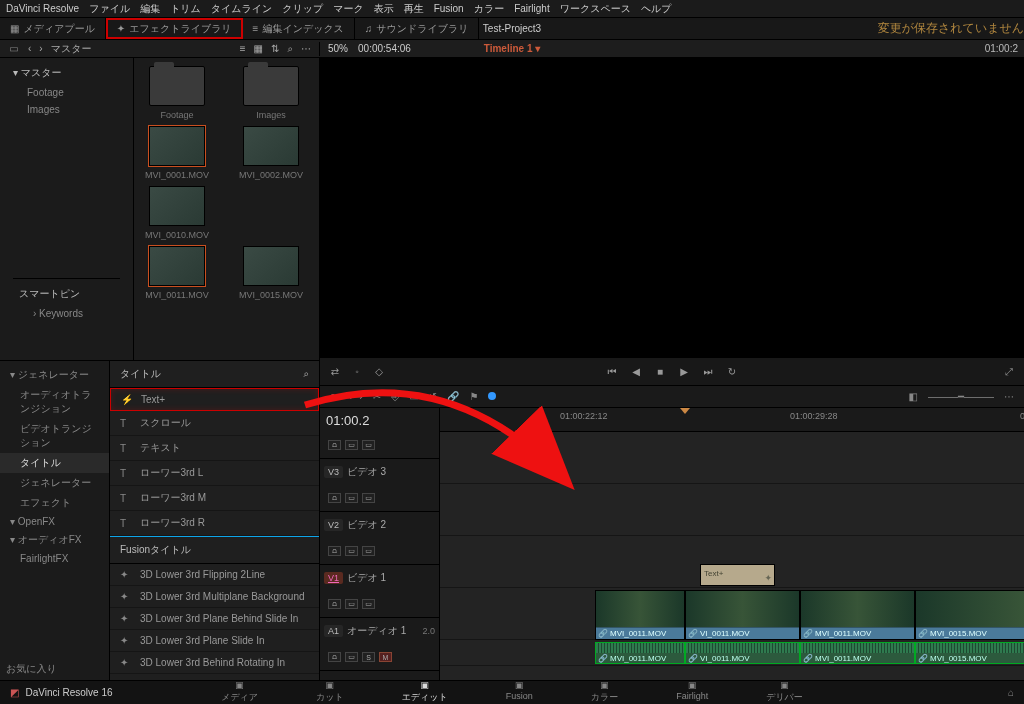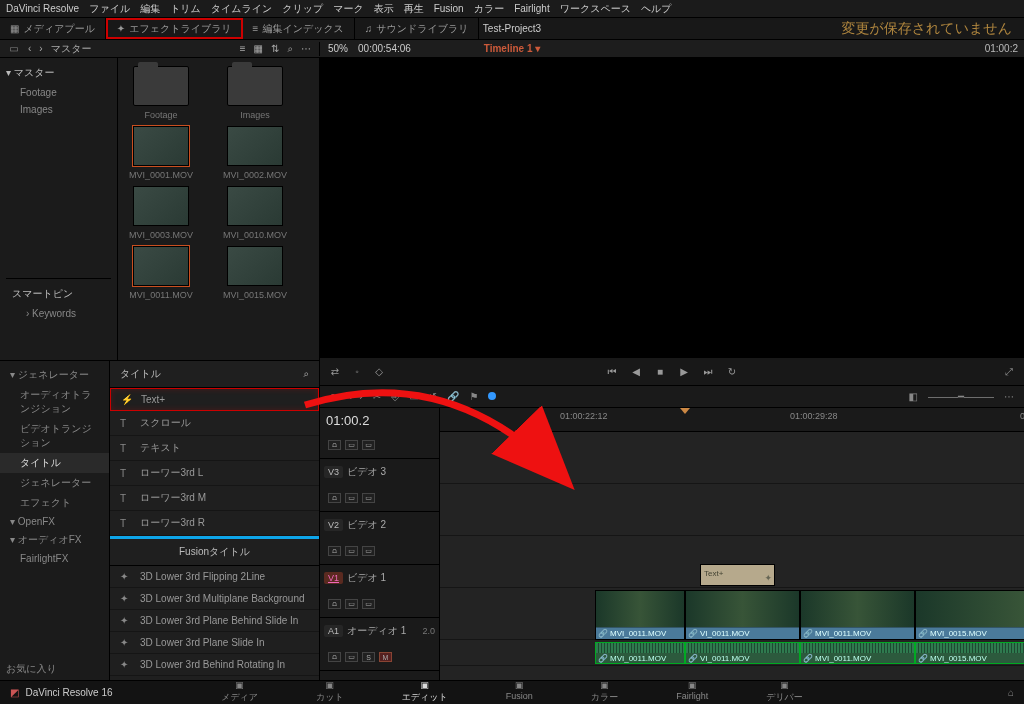--- a/index.html
+++ b/index.html
@@ -3,34 +3,34 @@
 <meta charset="utf-8">
 <style>
   * { margin: 0; padding: 0; box-sizing: border-box; user-select: none; font-family: "Hiragino Sans", "Meiryo", sans-serif; }
   body { background: #101010; color: #aaa; font-size: 10px; overflow: hidden; width: 1024px; height: 704px; position: relative; }
   .topbar { display:flex; align-items:center; height:18px; background:#1b1b1b; border-bottom:1px solid #000; padding:0 6px; gap:10px; font-size:10px; color:#ccc;}
   .topbar span{cursor:default;}
   .ribbon { display:flex; align-items:center; height:22px; background:#181818; border-bottom:1px solid #000; position:relative;}
   .ribbon .tab { display:flex; align-items:center; gap:4px; padding:0 10px; height:100%; border-right:1px solid #000; color:#999; font-size:10px;}
   .ribbon .tab.highlight{ border:1px solid #c00; box-shadow: inset 0 0 0 1px #c00;}
   .ribbon .center{ position:absolute; left:50%; transform:translateX(-50%); color:#ccc;}
-  .ribbon .right{ margin-left:auto; color:#b0863e; font-size:14px; padding-right:12px;}
+  .ribbon .right{ margin-left:auto; color:#b0863e; font-size:12px; }
   .rowbar{ display:flex; align-items:center; height:18px; background:#1d1d1d; border-bottom:1px solid #000; font-size:10px;}
   .rowbar .left{display:flex; align-items:center; gap:8px; padding:0 8px; width:320px; border-right:1px solid #000;}
   .rowbar .mid{display:flex;align-items:center;gap:10px;padding:0 8px;color:#ccc;}
   .rowbar .tname{position:absolute;left:50%;transform:translateX(-50%);color:#cc5a3a;font-weight:bold;}
   .rowbar .far{margin-left:auto;padding-right:6px;color:#bbb;}
   .icon-btn{width:12px;height:12px;display:inline-flex;align-items:center;justify-content:center;color:#888;}
   
   .main{display:flex;height:calc(100% - 18px - 22px - 18px - 24px);}
   .leftcol{width:320px;display:flex;flex-direction:column;border-right:1px solid #000;background:#1b1b1b;}
   .rightcol{flex:1;display:flex;flex-direction:column;}
   
   .pool{display:flex;flex:1;min-height:0;}
-  .pool-tree{width:118px;background:#1b1b1b;border-right:1px solid #000;padding:4px 6px;}
+  .pool-tree{width:134px;background:#1b1b1b;border-right:1px solid #000;padding:4px 13px;}
   .pool-tree .hdr{color:#bbb;margin:4px 0;}
   .pool-tree .item{color:#888;padding:3px 4px 3px 14px;font-size:10px;}
   .pool-grid{flex:1;overflow:auto;padding:8px;}
   .prow{display:flex;gap:24px;margin-bottom:6px;}
   .thumb{display:flex;flex-direction:column;align-items:center;width:70px;}
   .thumb .box{width:56px;height:40px;background:linear-gradient(135deg,#3a4a44,#2a3a34);border:1px solid #000;position:relative;}
   .thumb.folder .box{background:#3a3a3a;border-radius:2px;position:relative;}
   .thumb.folder .box::before{content:"";position:absolute;top:-5px;left:4px;width:20px;height:6px;background:#3a3a3a;border-radius:2px 2px 0 0;}
   .thumb .lbl{color:#777;font-size:9px;margin-top:4px;text-align:center;}
   .thumb.sel .box{outline:1px solid #c94f20;}
@@ -185,24 +185,20 @@
               <div class="lbl">MVI_0001.MOV</div>
             </div>
             <div class="thumb  ">
               <div class="box"></div>
               <div class="lbl">MVI_0002.MOV</div>
             </div>
           </div>
           <div class="prow">
             <div class="thumb  ">
               <div class="box"></div>
-              <div class="lbl">MVI_0003.MOV</div>
-            </div>
-            <div class="thumb  ">
-              <div class="box"></div>
               <div class="lbl">MVI_0010.MOV</div>
             </div>
           </div>
           <div class="prow">
             <div class="thumb  sel">
               <div class="box"></div>
               <div class="lbl">MVI_0011.MOV</div>
             </div>
             <div class="thumb  ">
               <div class="box"></div>
@@ -249,21 +245,21 @@
             </div>
             <div class="fxrow ">
               <span class="ico">T</span>
               <span>ローワー3rd M</span>
             </div>
             <div class="fxrow ">
               <span class="ico">T</span>
               <span>ローワー3rd R</span>
             </div>
           </div>
-        <div class="hdr" style="border-top:3px solid #0ea5e9;justify-content:center;">
+        <div class="hdr" style="border-top:1px solid #0ea5e9;">
             <span>Fusionタイトル</span>
           </div>
         <div id="fxitems2">
             <div class="fxrow">
               <span class="ico">✦</span>
               <span>3D Lower 3rd Flipping 2Line</span>
             </div>
             <div class="fxrow">
               <span class="ico">✦</span>
               <span>3D Lower 3rd Multiplane Background</span>

